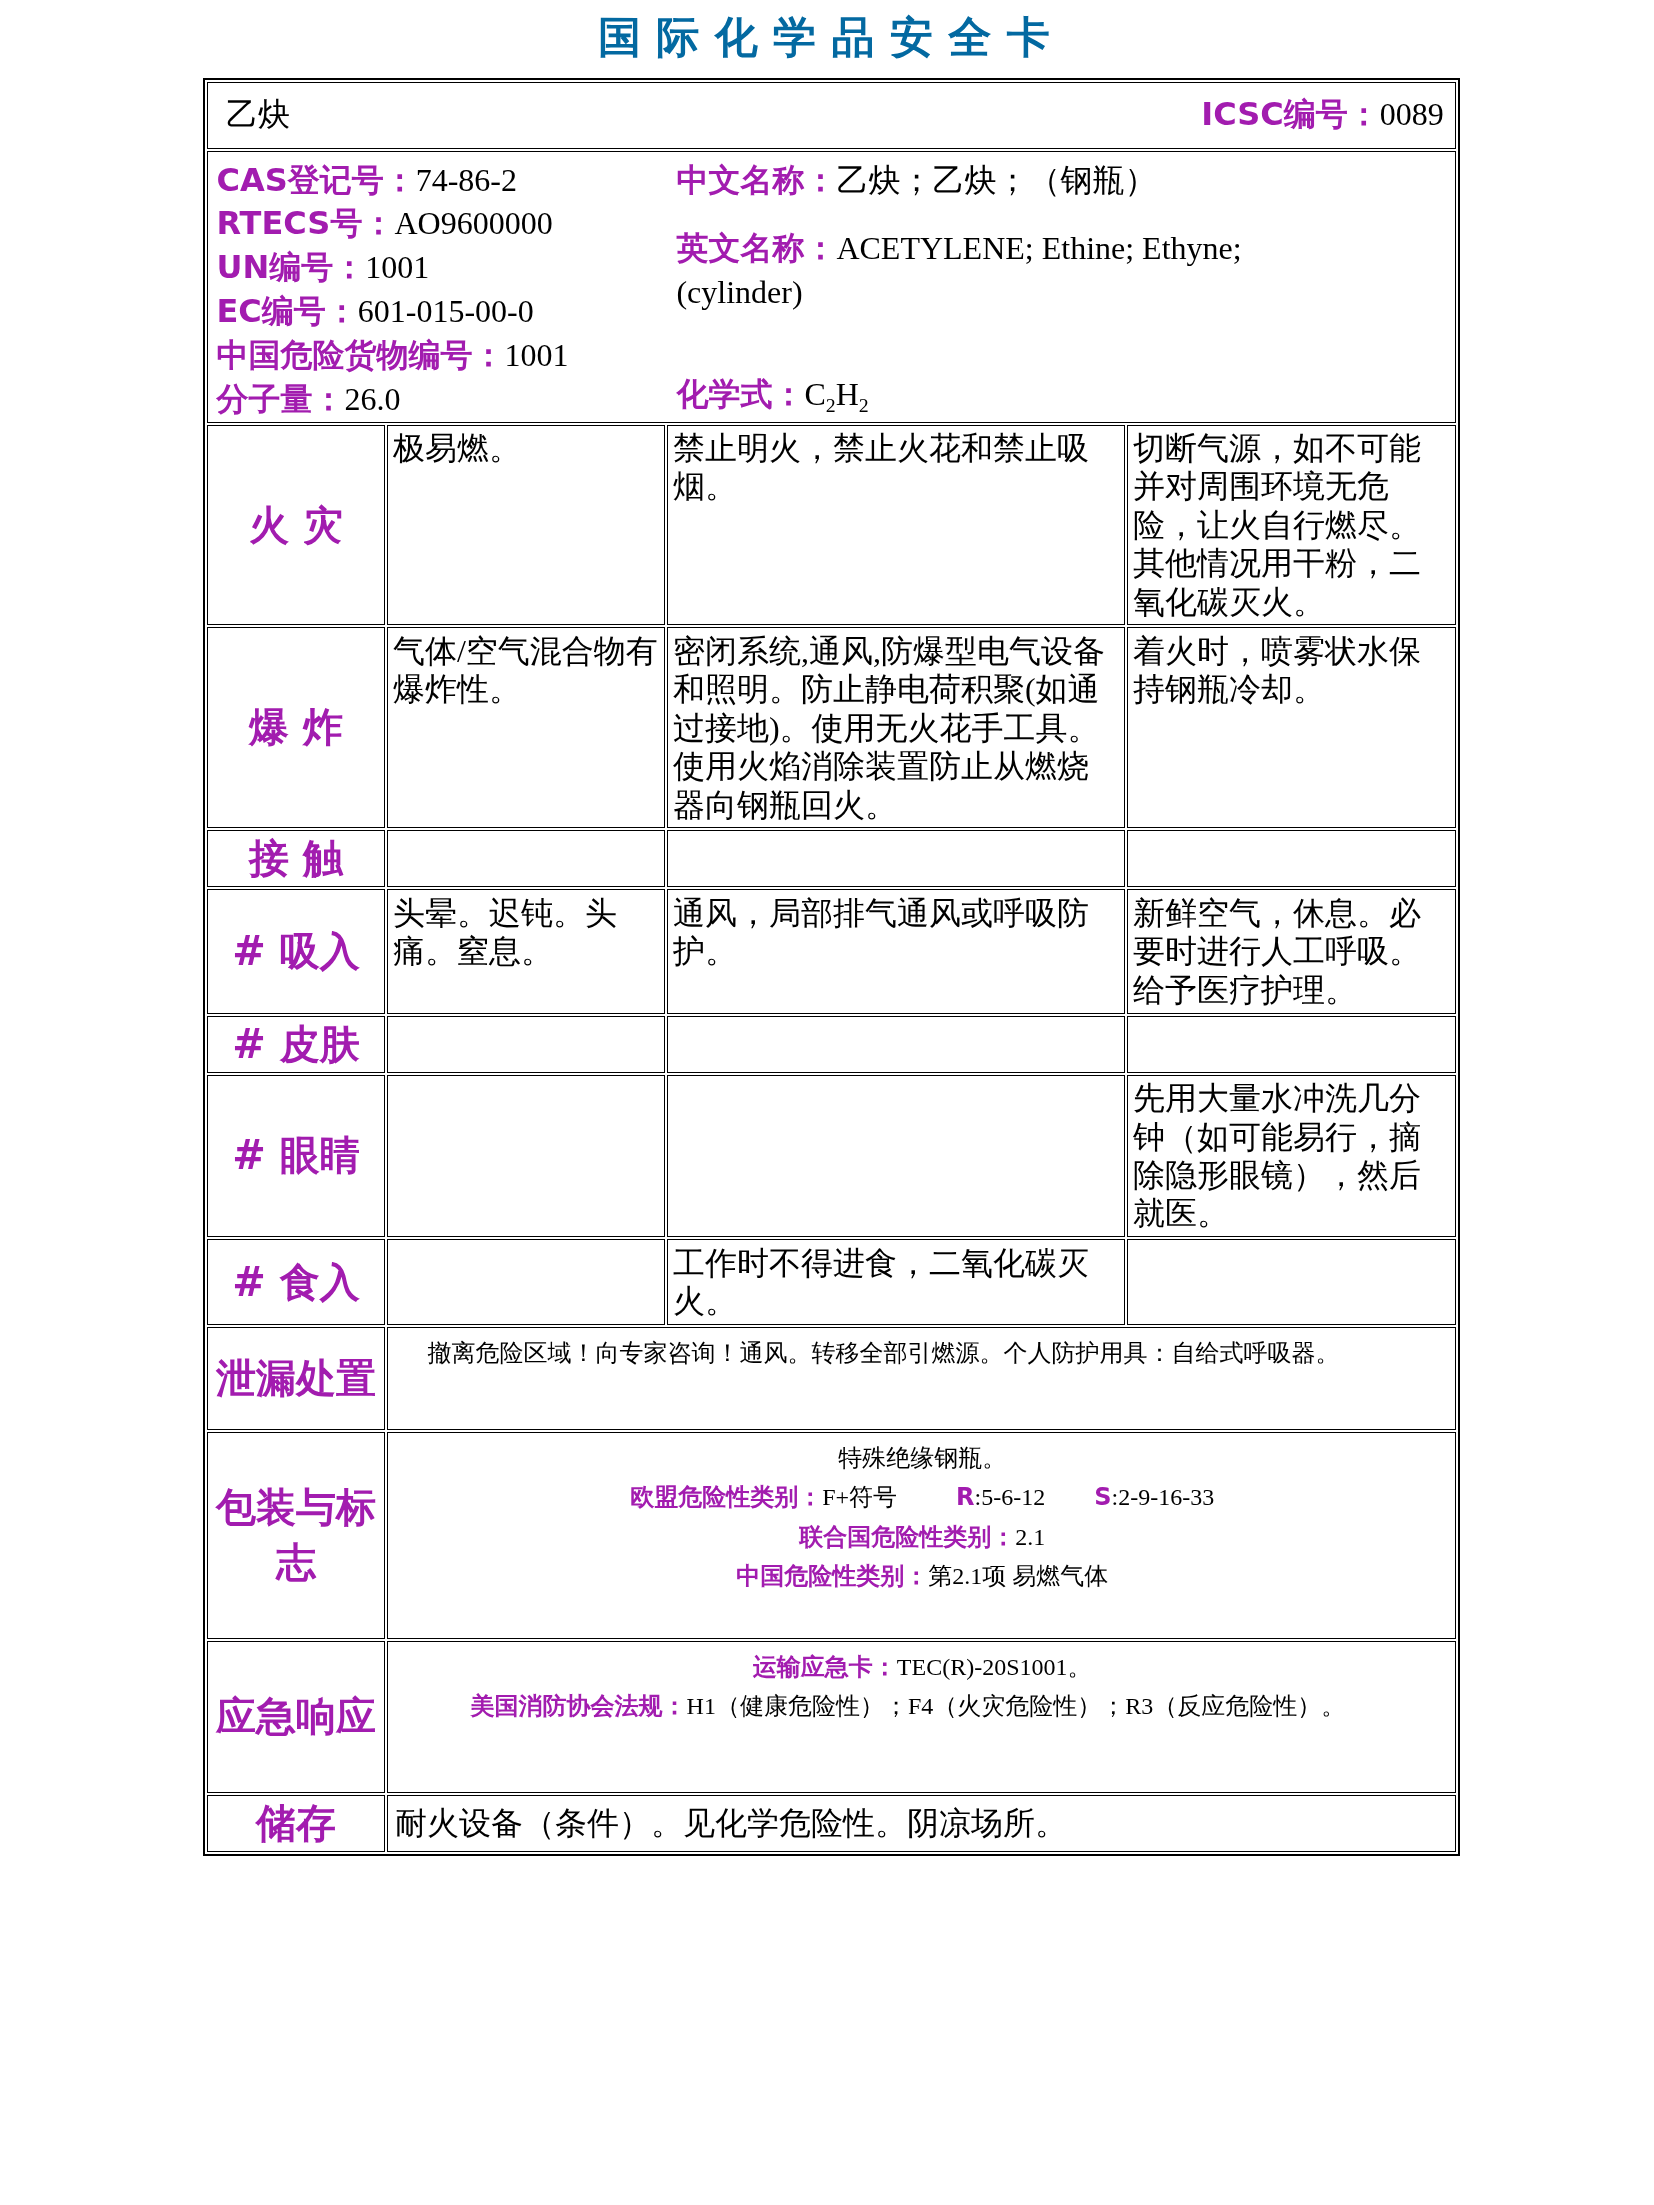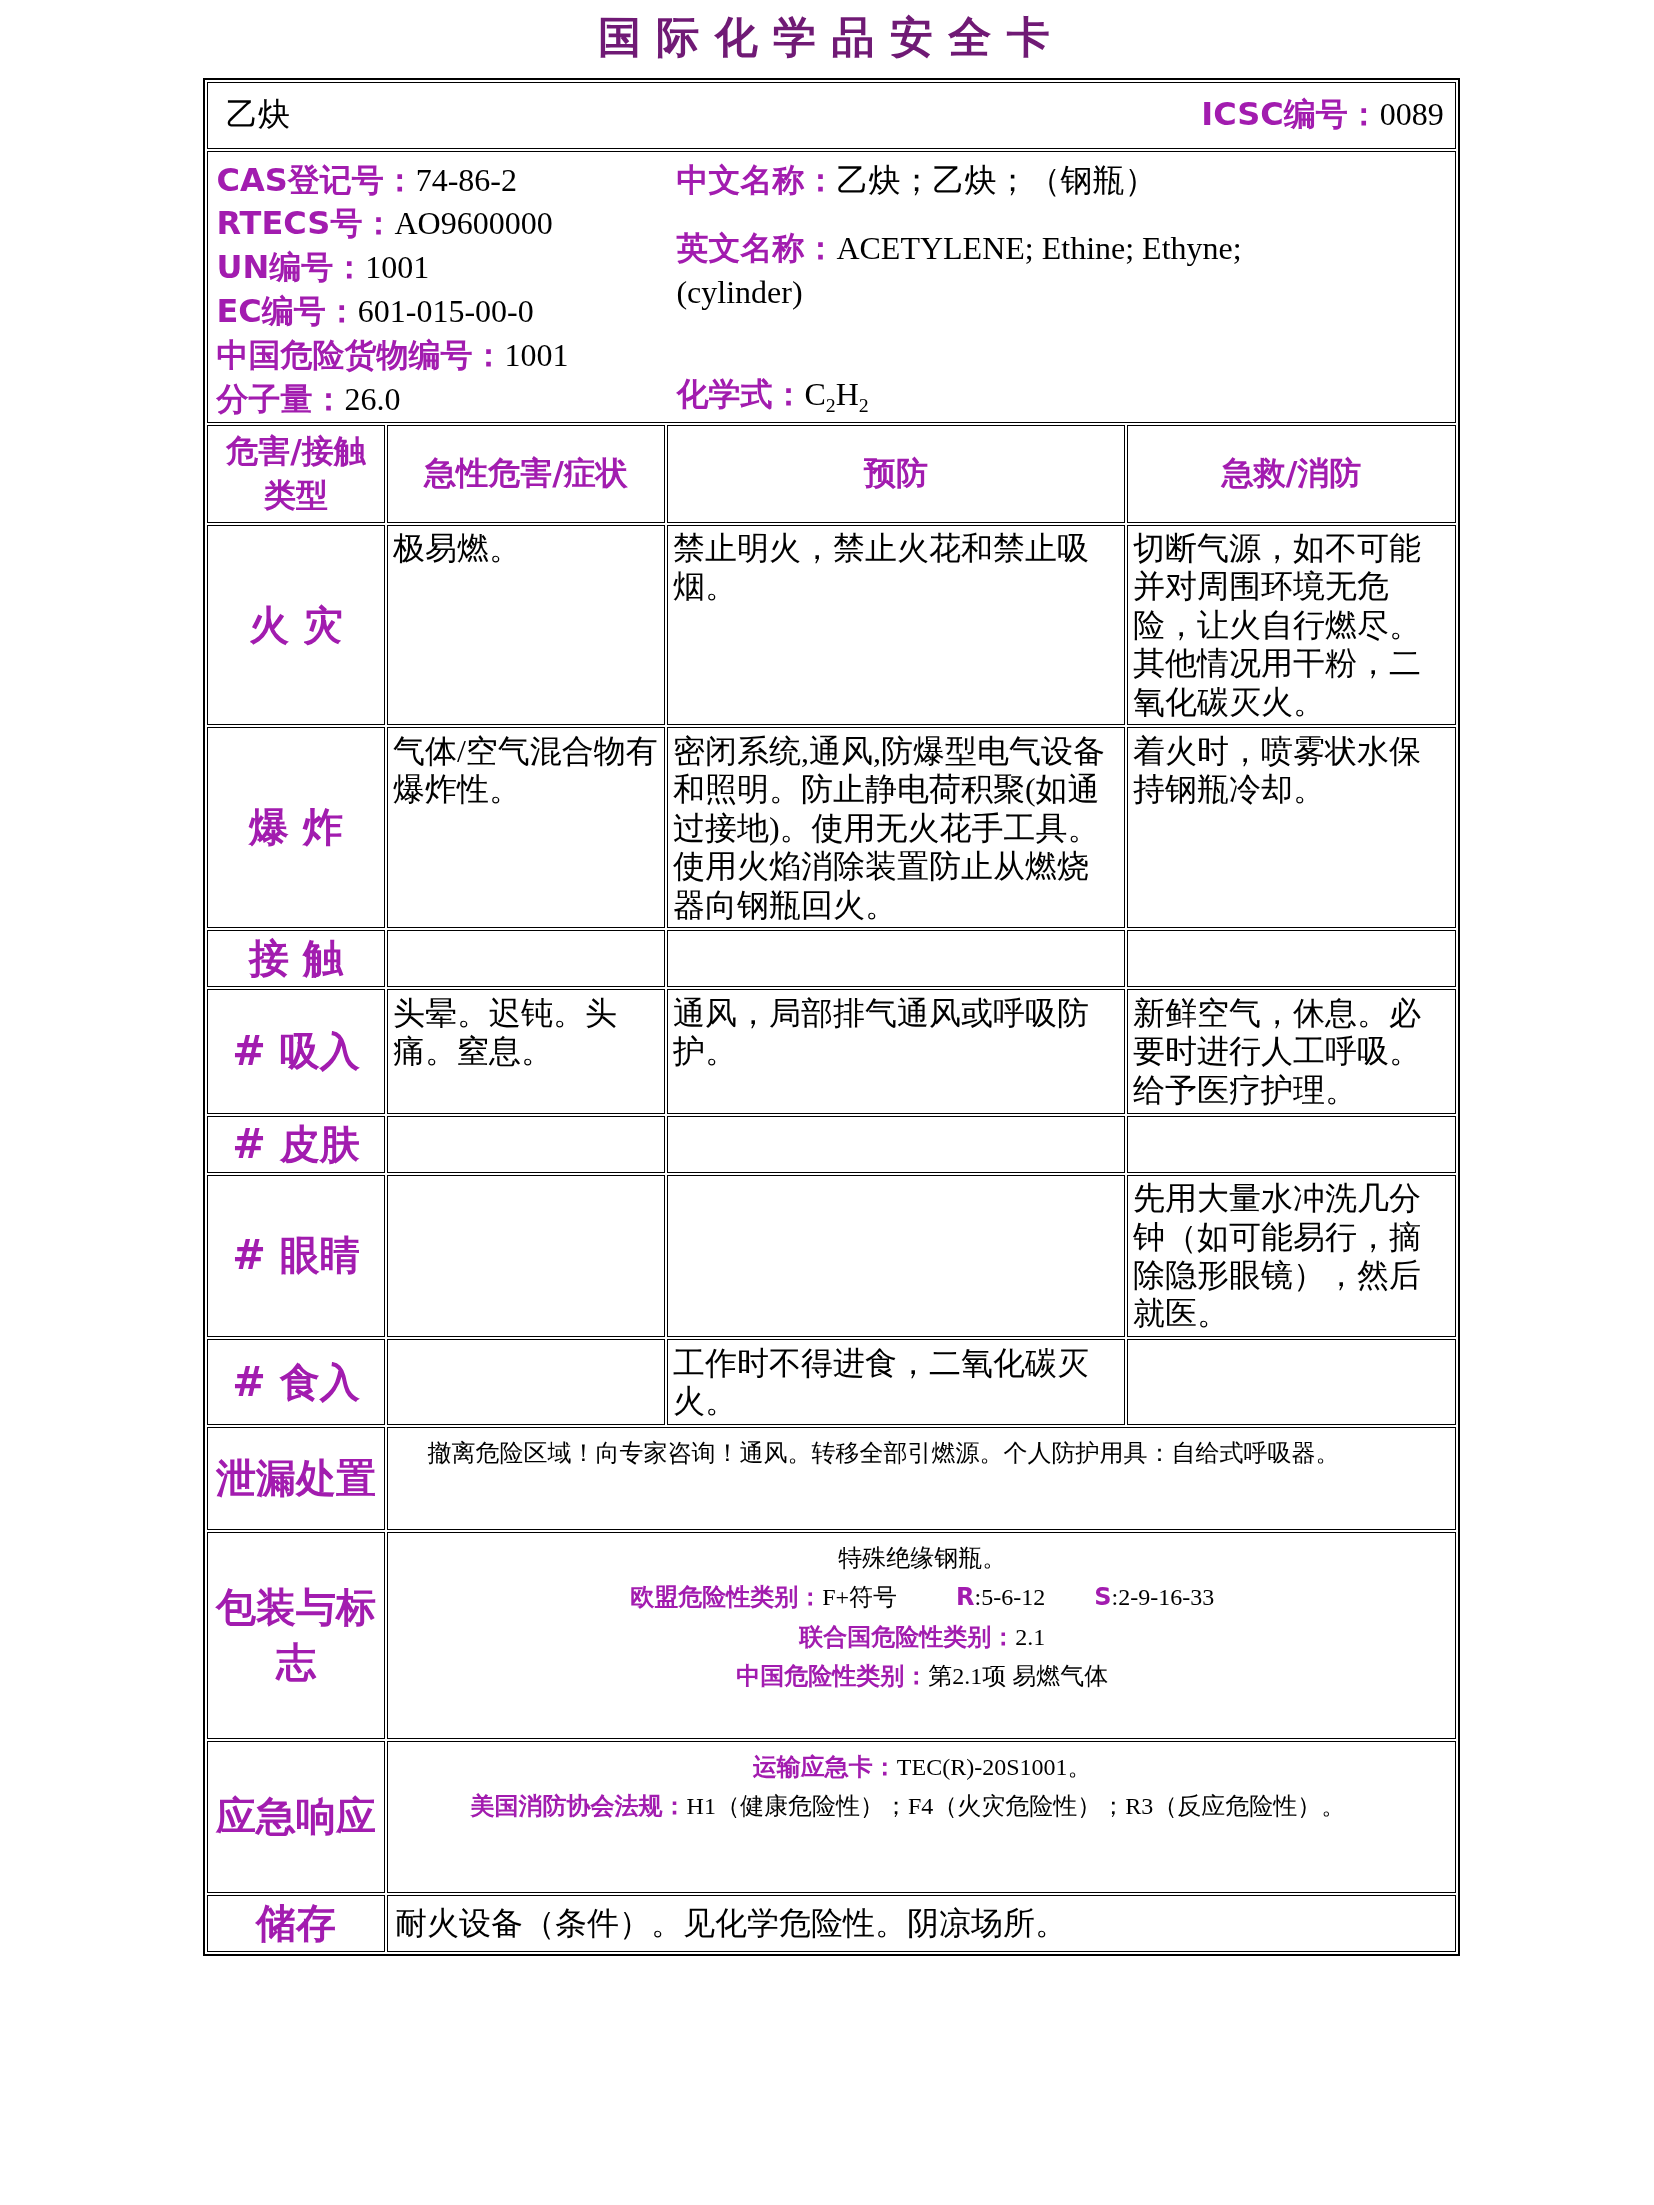--- a/index.html
+++ b/index.html
@@ -2,21 +2,21 @@
 <html lang="zh" style="font-size:11.2px"><head>
 <meta charset="utf-8">
 <style>
   html,body{margin:0;padding:0;}
   body{
     width:1654px;height:2205px;background:#ffffff;position:relative;
     font-family:"Liberation Serif","DejaVu Serif",serif;color:#000000;
   }
   .page-title{
     margin:0;padding-top:15.4px;margin-left:203px;width:1257px;
-    text-align:center;color:#701a75;font-size:43px;font-weight:bold;
+    text-align:center;color:#0369a1;font-size:43px;font-weight:bold;
     font-family:"DejaVu Sans","Liberation Sans",sans-serif;
     letter-spacing:15.4px;line-height:1.05;
   }
   table.card{
     margin-top:17px;margin-left:203px;width:1257px;
     border-collapse:separate;border-spacing:2.1px;
     border:2.1px solid #000000;table-layout:fixed;background:#ffffff;
   }
   td{border:1.4px solid #000000;box-sizing:border-box;overflow:hidden;}
   .blue{
@@ -88,26 +88,20 @@
         </div>
         <div class="ident-right">
           <div><span class="blue">中文名称：</span><span class="blk">乙炔；乙炔；（钢瓶）</span></div>
           <div class="en-block"><span class="blue">英文名称：</span><span class="blk">ACETYLENE; Ethine; Ethyne; (cylinder)</span></div>
           <div class="formula-block"><span class="blue">化学式：</span><span class="blk"><span>C</span><sub>2</sub><span>H</span><sub>2</sub></span></div>
         </div>
       </div>
     </td>
   </tr>
 
-  <tr>
-    <td class="hdr-cell"><span class="blue">危害/接触类型</span></td>
-    <td class="hdr-cell"><span class="blue">急性危害/症状</span></td>
-    <td class="hdr-cell"><span class="blue">预防</span></td>
-    <td class="hdr-cell"><span class="blue">急救/消防</span></td>
-  </tr>
 
   <tr>
     <td class="lbl-cell h280"><span class="blue">火 灾</span></td>
     <td class="content-cell h280">极易燃。</td>
     <td class="content-cell h280">禁止明火，禁止火花和禁止吸烟。</td>
     <td class="content-cell h280">切断气源，如不可能并对周围环境无危险，让火自行燃尽。其他情况用干粉，二氧化碳灭火。</td>
   </tr>
 
   <tr>
     <td class="lbl-cell h276"><span class="blue">爆 炸</span></td>

